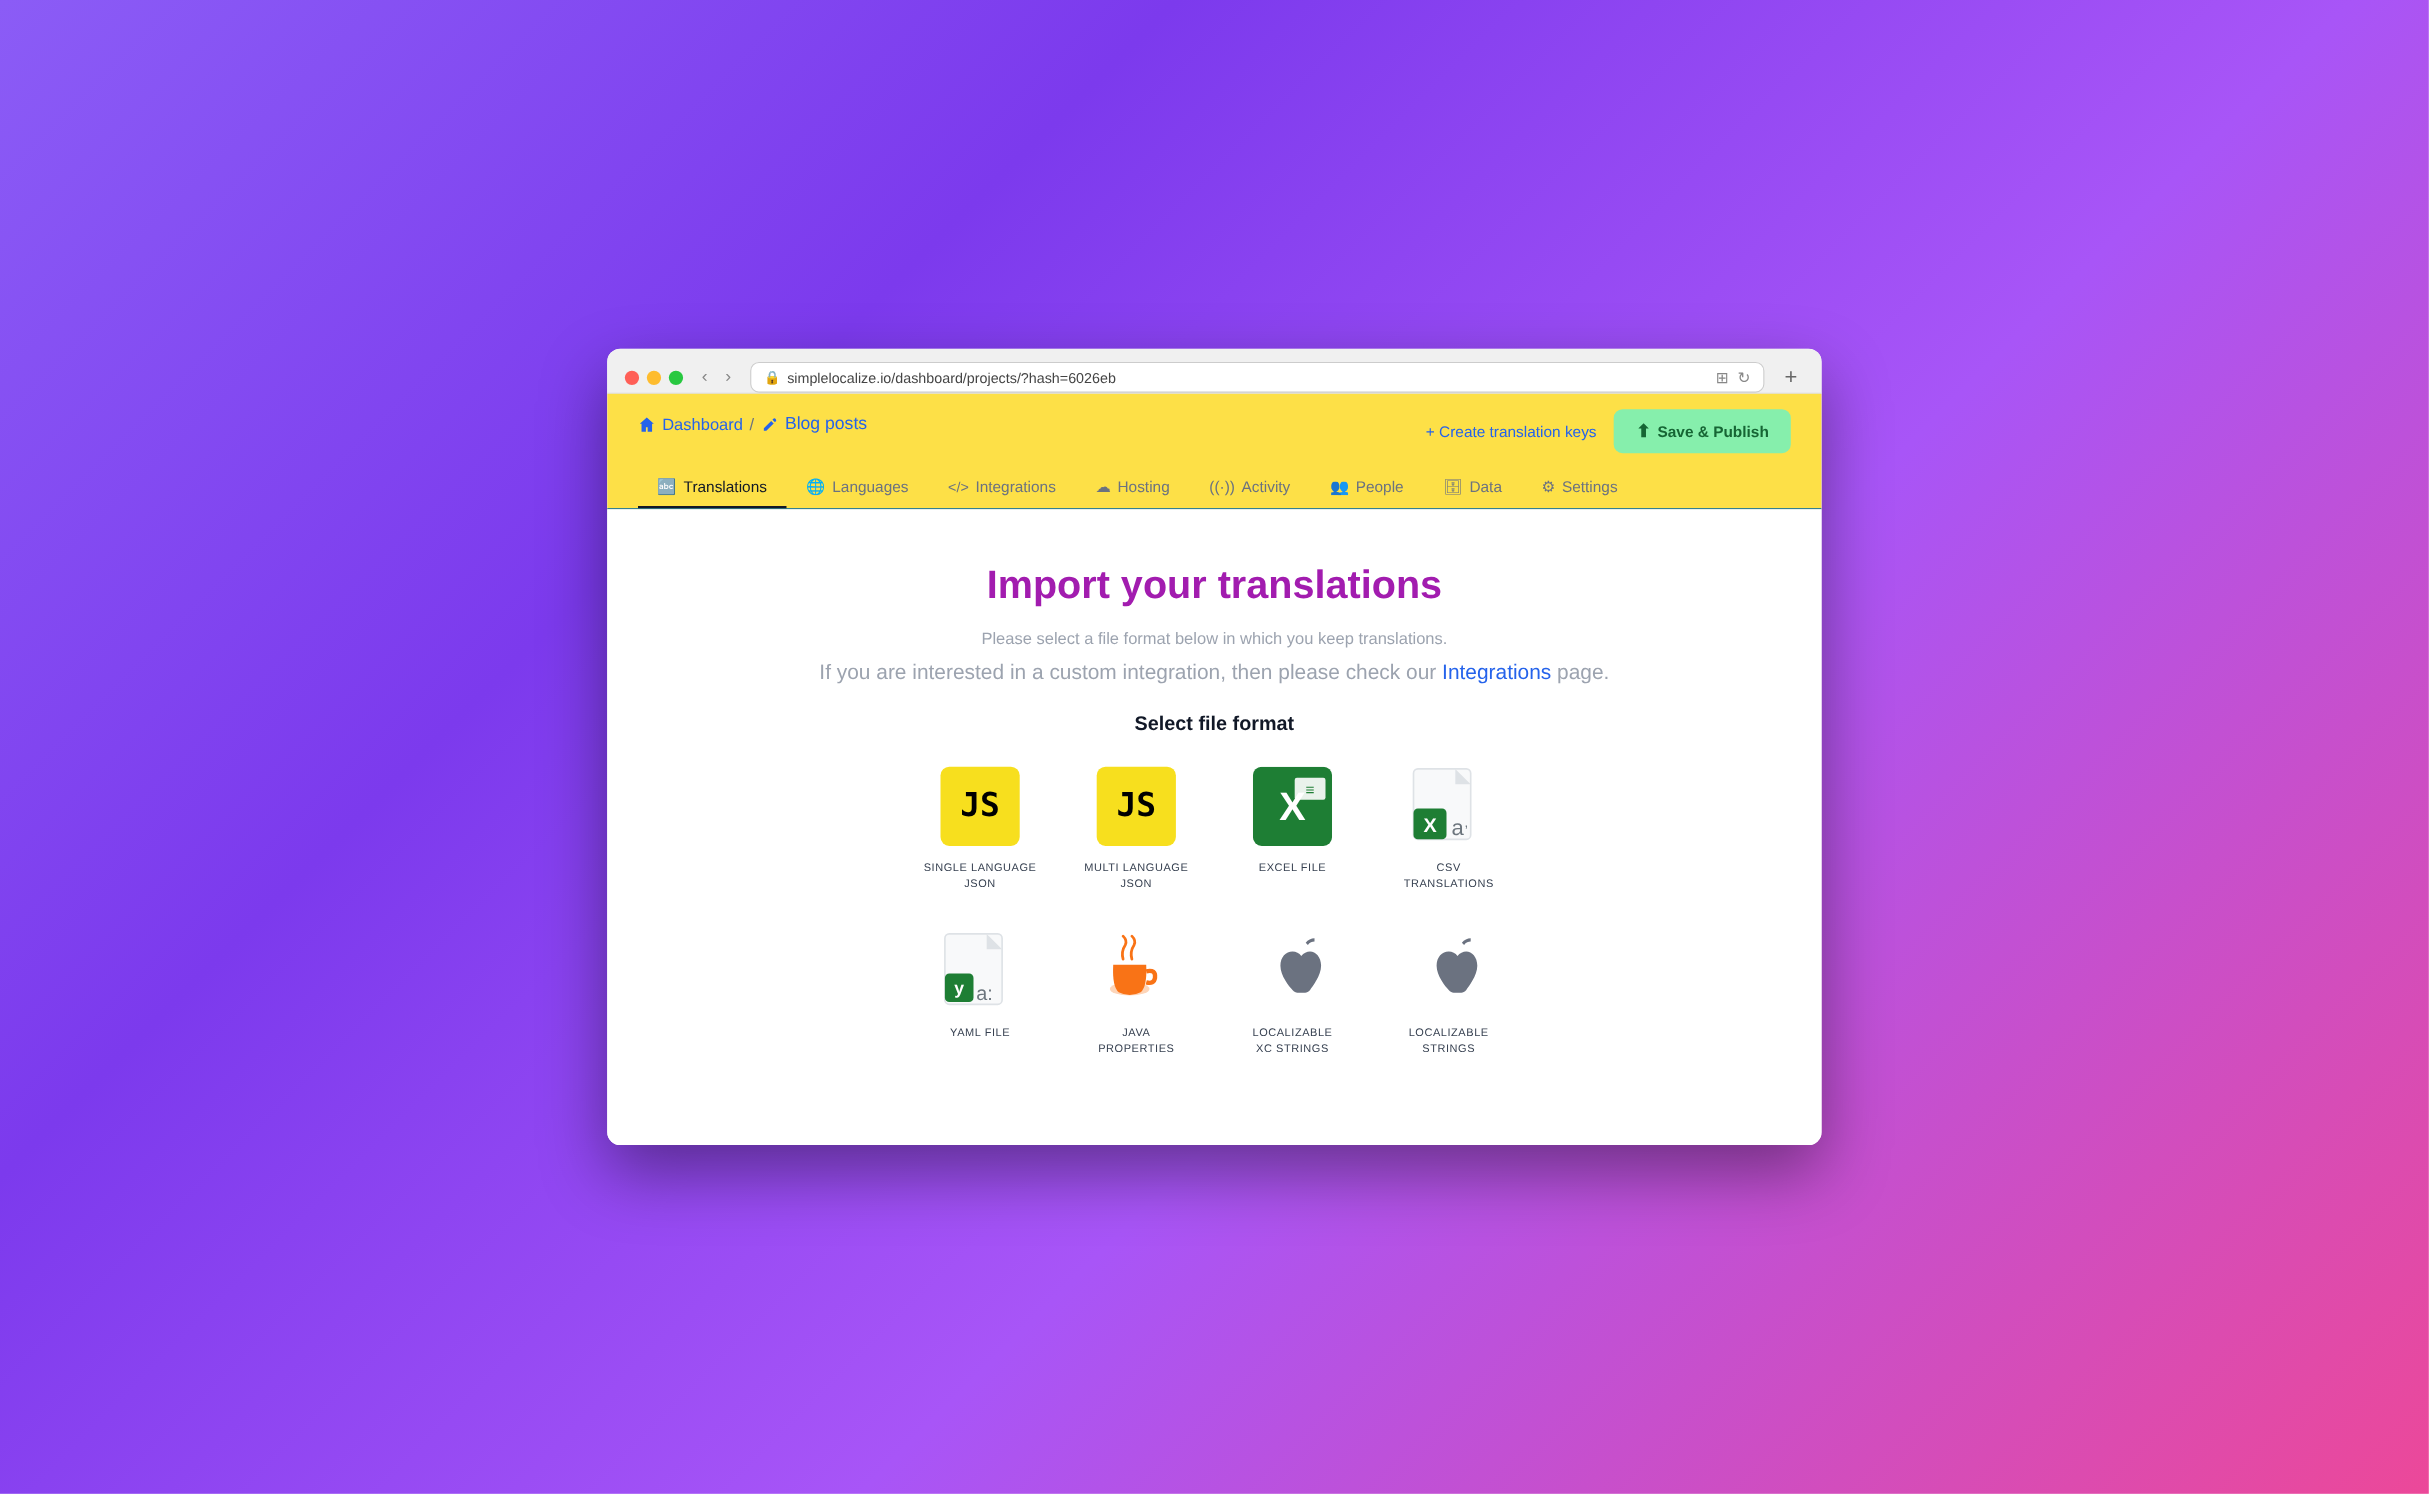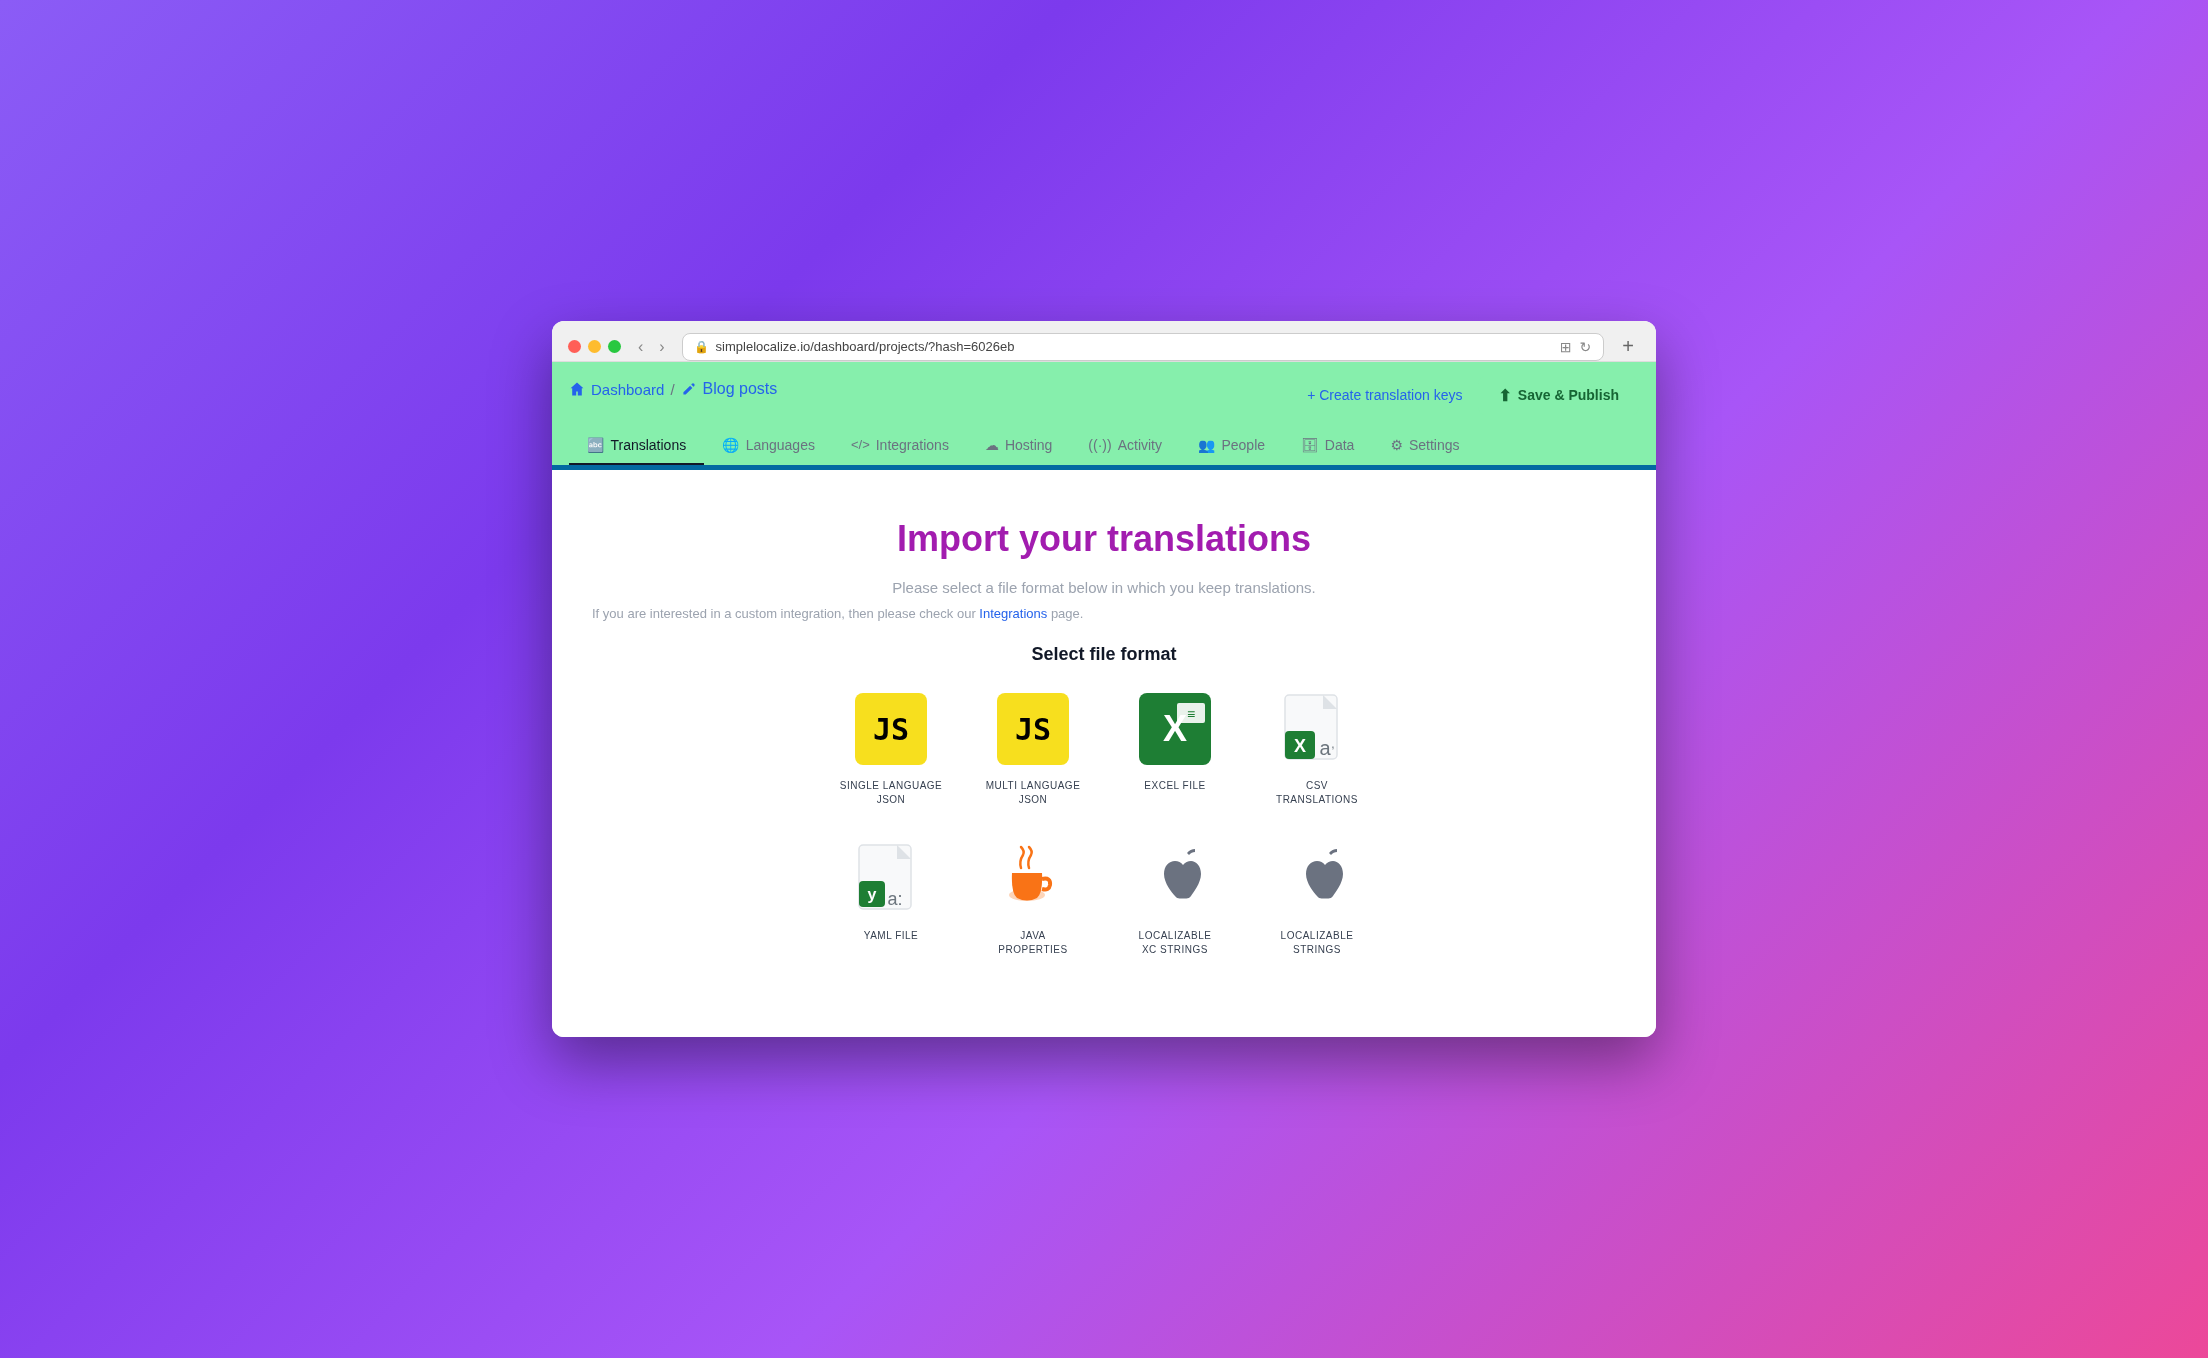--- a/index.html
+++ b/index.html
@@ -99,23 +99,23 @@
       background: none;
       border: none;
       cursor: pointer;
       font-size: 20px;
       color: #666;
       padding: 2px 6px;
     }
 
     
     .app-header {
-      background: #86efac;
-      padding: 14px 17px 0;
-      border-bottom: 5px solid #0369a1;
+      background: #fde047;
+      padding: 14px 28px 0;
+      border-bottom: 1px solid #0369a1;
     }
 
     .breadcrumb {
       display: flex;
       align-items: center;
       gap: 6px;
       margin-bottom: 12px;
     }
 
     .breadcrumb-home {
@@ -212,22 +212,23 @@
 
     .page-subtitle {
       text-align: center;
       color: #9ca3af;
       font-size: 15px;
       line-height: 1.6;
       margin-bottom: 4px;
     }
 
     .page-subtitle-link {
+      text-align: center;
       color: #9ca3af;
-      font-size: 13px;
+      font-size: 19px;
       line-height: 1.6;
       margin-bottom: 20px;
     }
 
     .integrations-link {
       color: #2563eb;
       cursor: pointer;
       text-decoration: none;
     }
 

